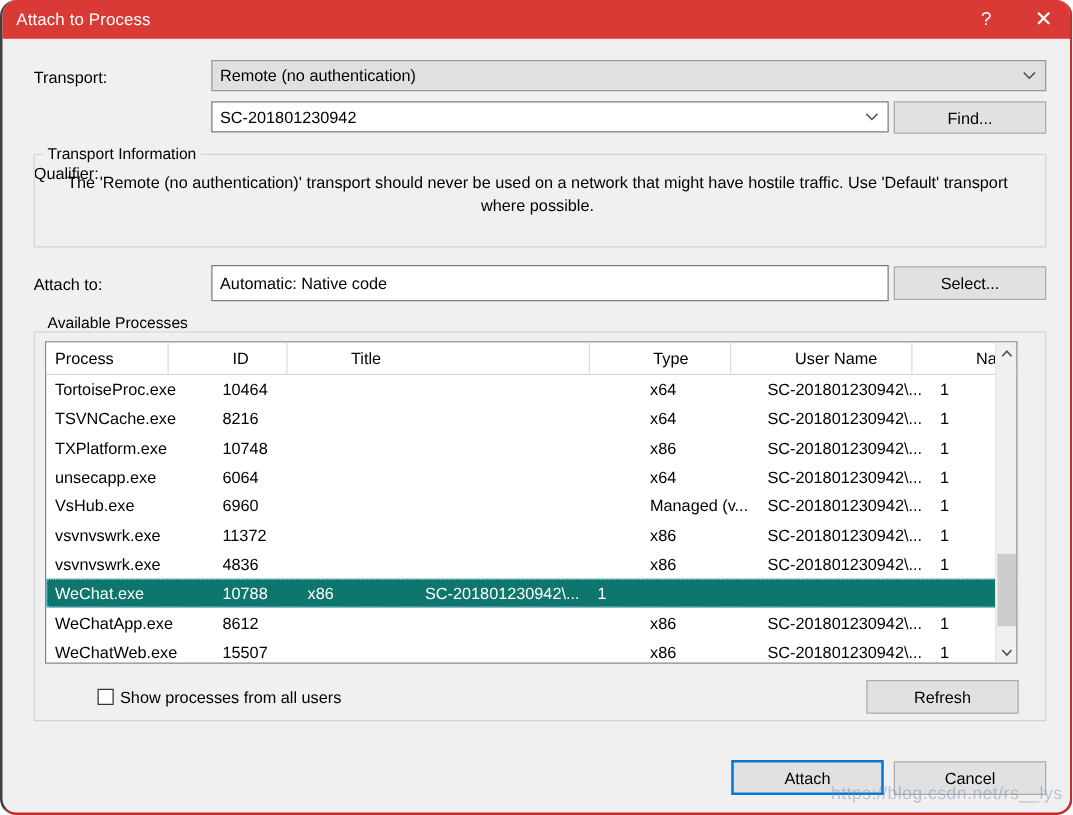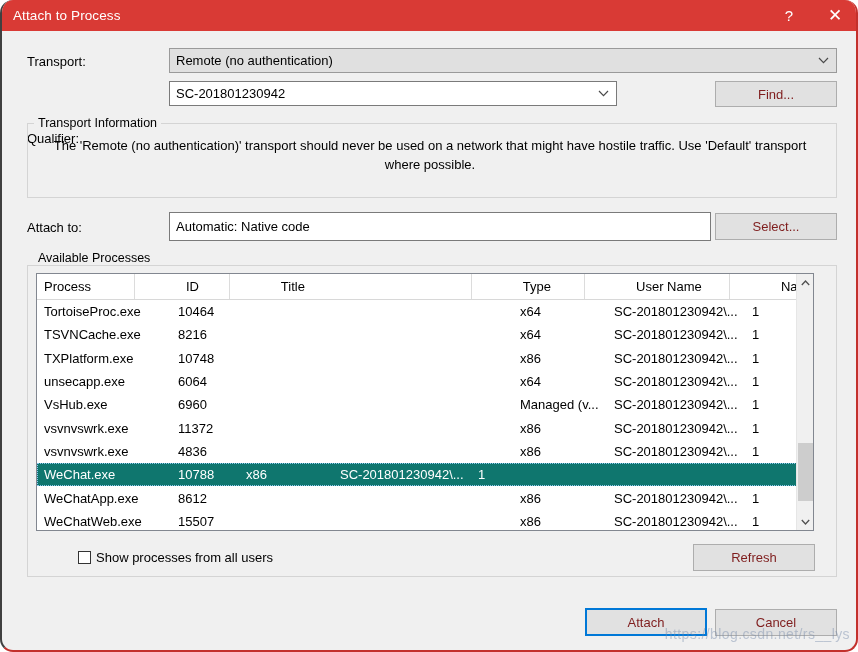--- a/index.html
+++ b/index.html
@@ -100,21 +100,21 @@
   .btn {
     position: absolute;
     box-sizing: border-box;
     background: #e1e1e1;
     border: 1px solid #adadad;
     height: 26px;
     display: flex;
     align-items: center;
     justify-content: center;
     font-size: 13px;
-    color: #7f1d1d;
+    color: #000000;
     user-select: none;
   }
   .btn.default {
     border: 2px solid #0078d7;
   }
 
   
   .group {
     position: absolute;
     box-sizing: border-box;
@@ -276,21 +276,21 @@
   <div class="combo readonly" style="left:167px; top:48px; width:668px;">
     <span class="value">Remote (no authentication)</span>
     <span class="chev">
       <svg width="11" height="7" viewBox="0 0 11 7">
           <path d="M1 1 L5.5 5.6 L10 1" fill="none" stroke="#4a4a4a" stroke-width="1.2"></path>
         </svg>
     </span>
   </div>
 
   <div class="row-label" style="left:25px; top:87px;margin-top:44px;">Qualifier:</div>
-  <div class="combo white" style="left:167px; top:81px; width:448px;gap:20px;">
+  <div class="combo white" style="left:167px; top:81px; width:542px;gap:20px;">
     <span class="value">SC-201801230942</span>
     <span class="chev">
       <svg width="11" height="7" viewBox="0 0 11 7">
           <path d="M1 1 L5.5 5.6 L10 1" fill="none" stroke="#4a4a4a" stroke-width="1.2"></path>
         </svg>
     </span>
   </div>
   <div class="btn" style="left:713px; top:81px; width:122px; height:26px;">Find...</div>
 
   <div class="group" style="left:25px; top:123px; width:810px; height:75px;"></div>

